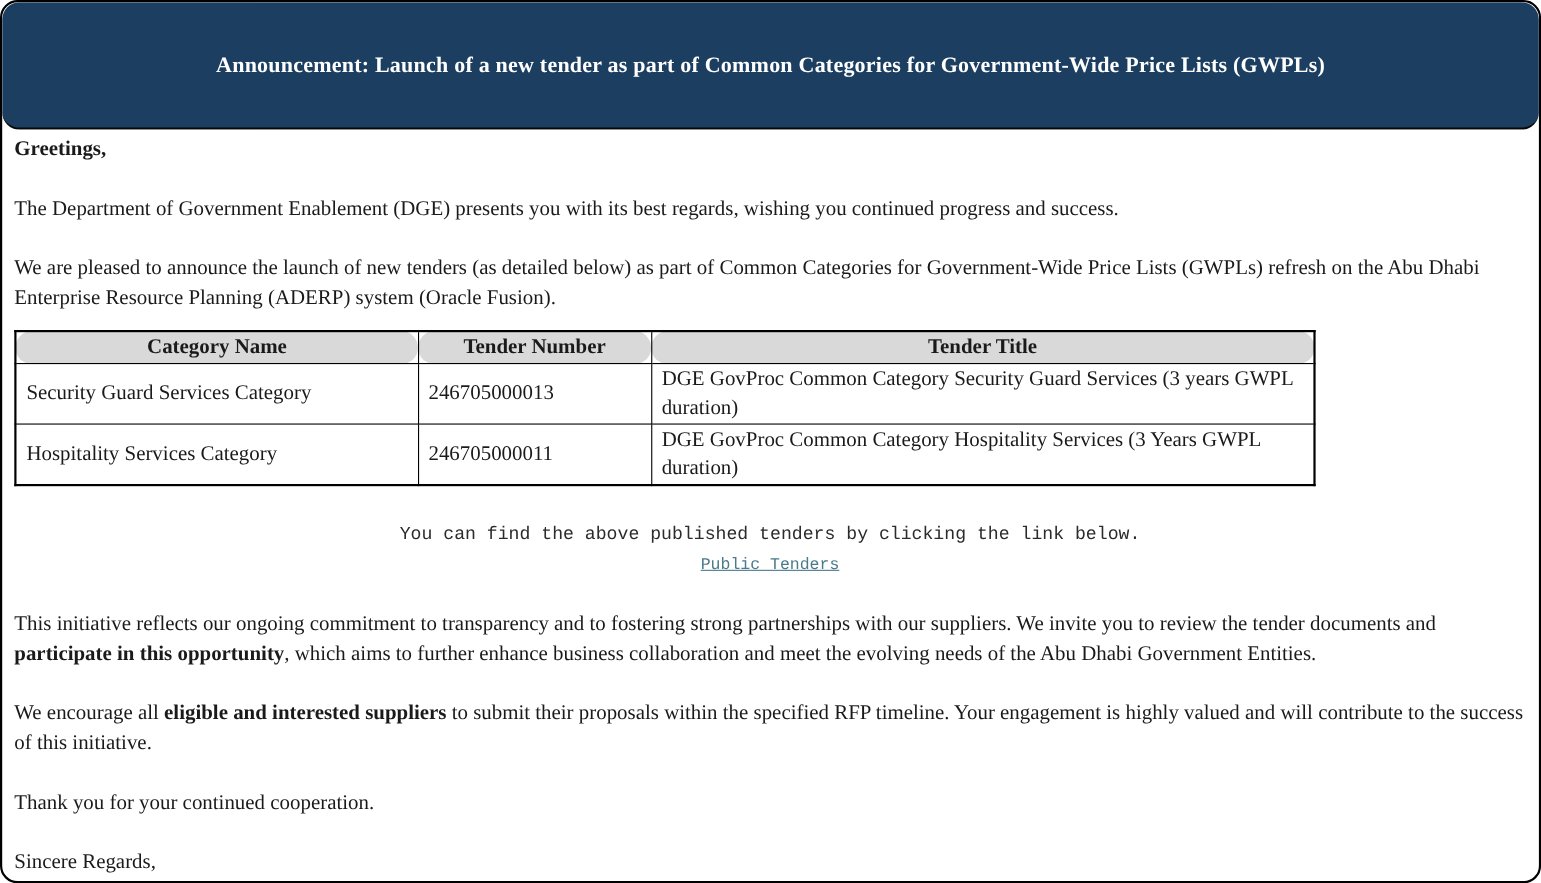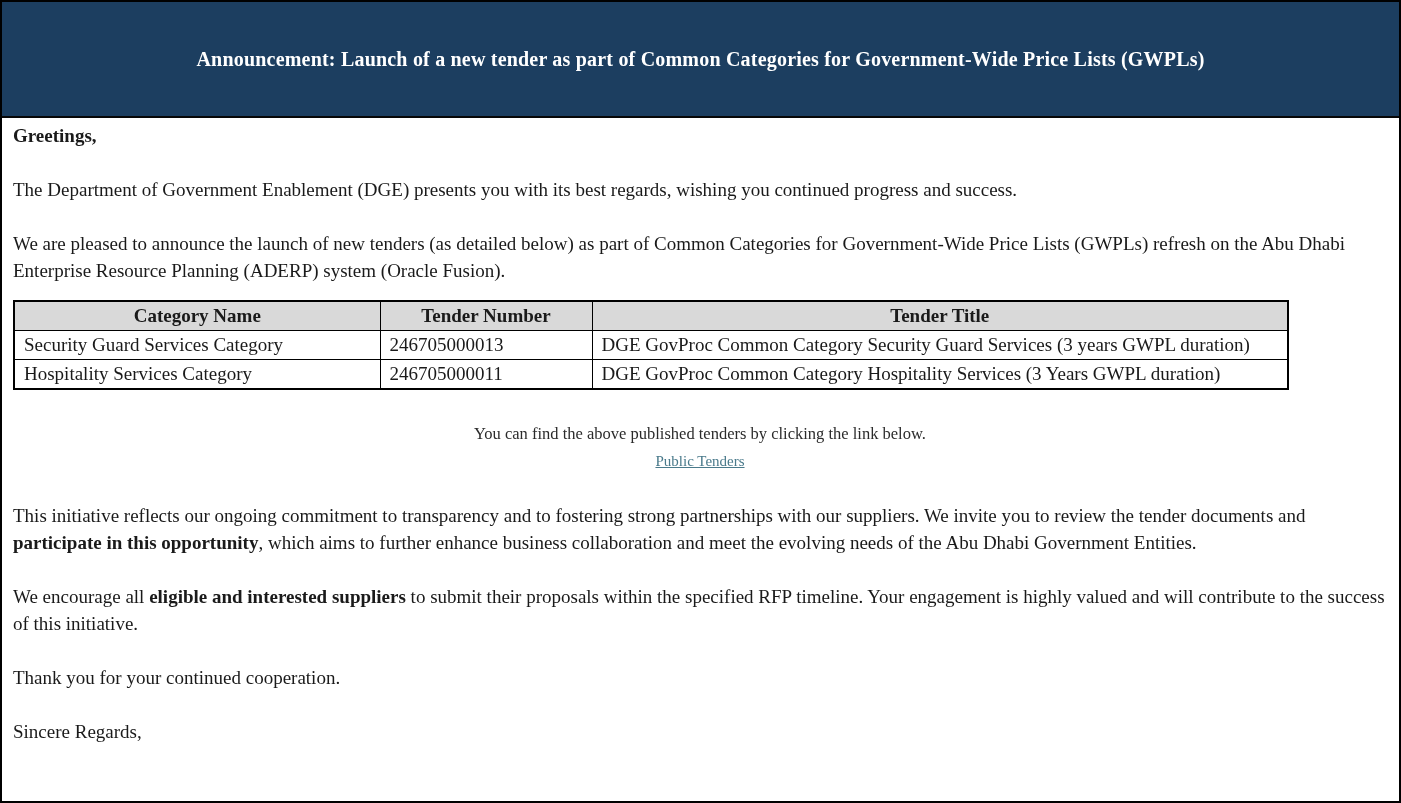--- a/index.html
+++ b/index.html
@@ -1,15 +1,15 @@
 <!DOCTYPE html>
 <html><head>
 <meta charset="utf-8">
 <style>
-  * { box-sizing: border-box; margin: 0; padding: 0; }
+  * { box-sizing: border-box; margin: 0; padding: 0; border-radius: 16px; }
   html, body { width: 1401px; height: 803px; overflow: hidden; }
   body {
     background: #ffffff;
     border: 2px solid #000000;
     font-family: "Liberation Serif", serif;
     color: #1a1a1a;
     position: relative;
   }
   
   .banner {
@@ -31,21 +31,21 @@
   .content {
     padding: 4px 12px 0 11px;
     font-size: 19px;
     line-height: 27px;
   }
   .greeting-line { font-weight: bold; }
   .para { margin-top: 27px; }
   .para b { font-weight: bold; }
   
   .tender-table {
-    width: 1276px;
+    width: 1183px;
     margin-top: 16px;
     border-collapse: collapse;
     border: 2px solid #000000;
     table-layout: fixed;
     font-size: 19px;
   }
   .tender-table th, .tender-table td {
     border: 1.5px solid #000000;
     padding: 1px 9px;
     height: 28px;
@@ -58,21 +58,21 @@
   }
   .col-category { width: 366px; }
   .col-number   { width: 212px; }
   .cell-category { text-align: left; }
   .cell-number   { text-align: left; }
   .cell-title    { text-align: left; }
   
   .link-block {
     margin-top: 30px;
     text-align: center;
-    font-family: Liberation Serif, serif;
+    font-family: Liberation Mono, monospace;
     font-size: 16.5px;
     line-height: 27px;
     color: #2b2b2b;
   }
   .public-tenders-link {
     display: inline-block;
     color: #4a7a8b;
     text-decoration: underline;
     cursor: pointer;
     font-size: 15px;

